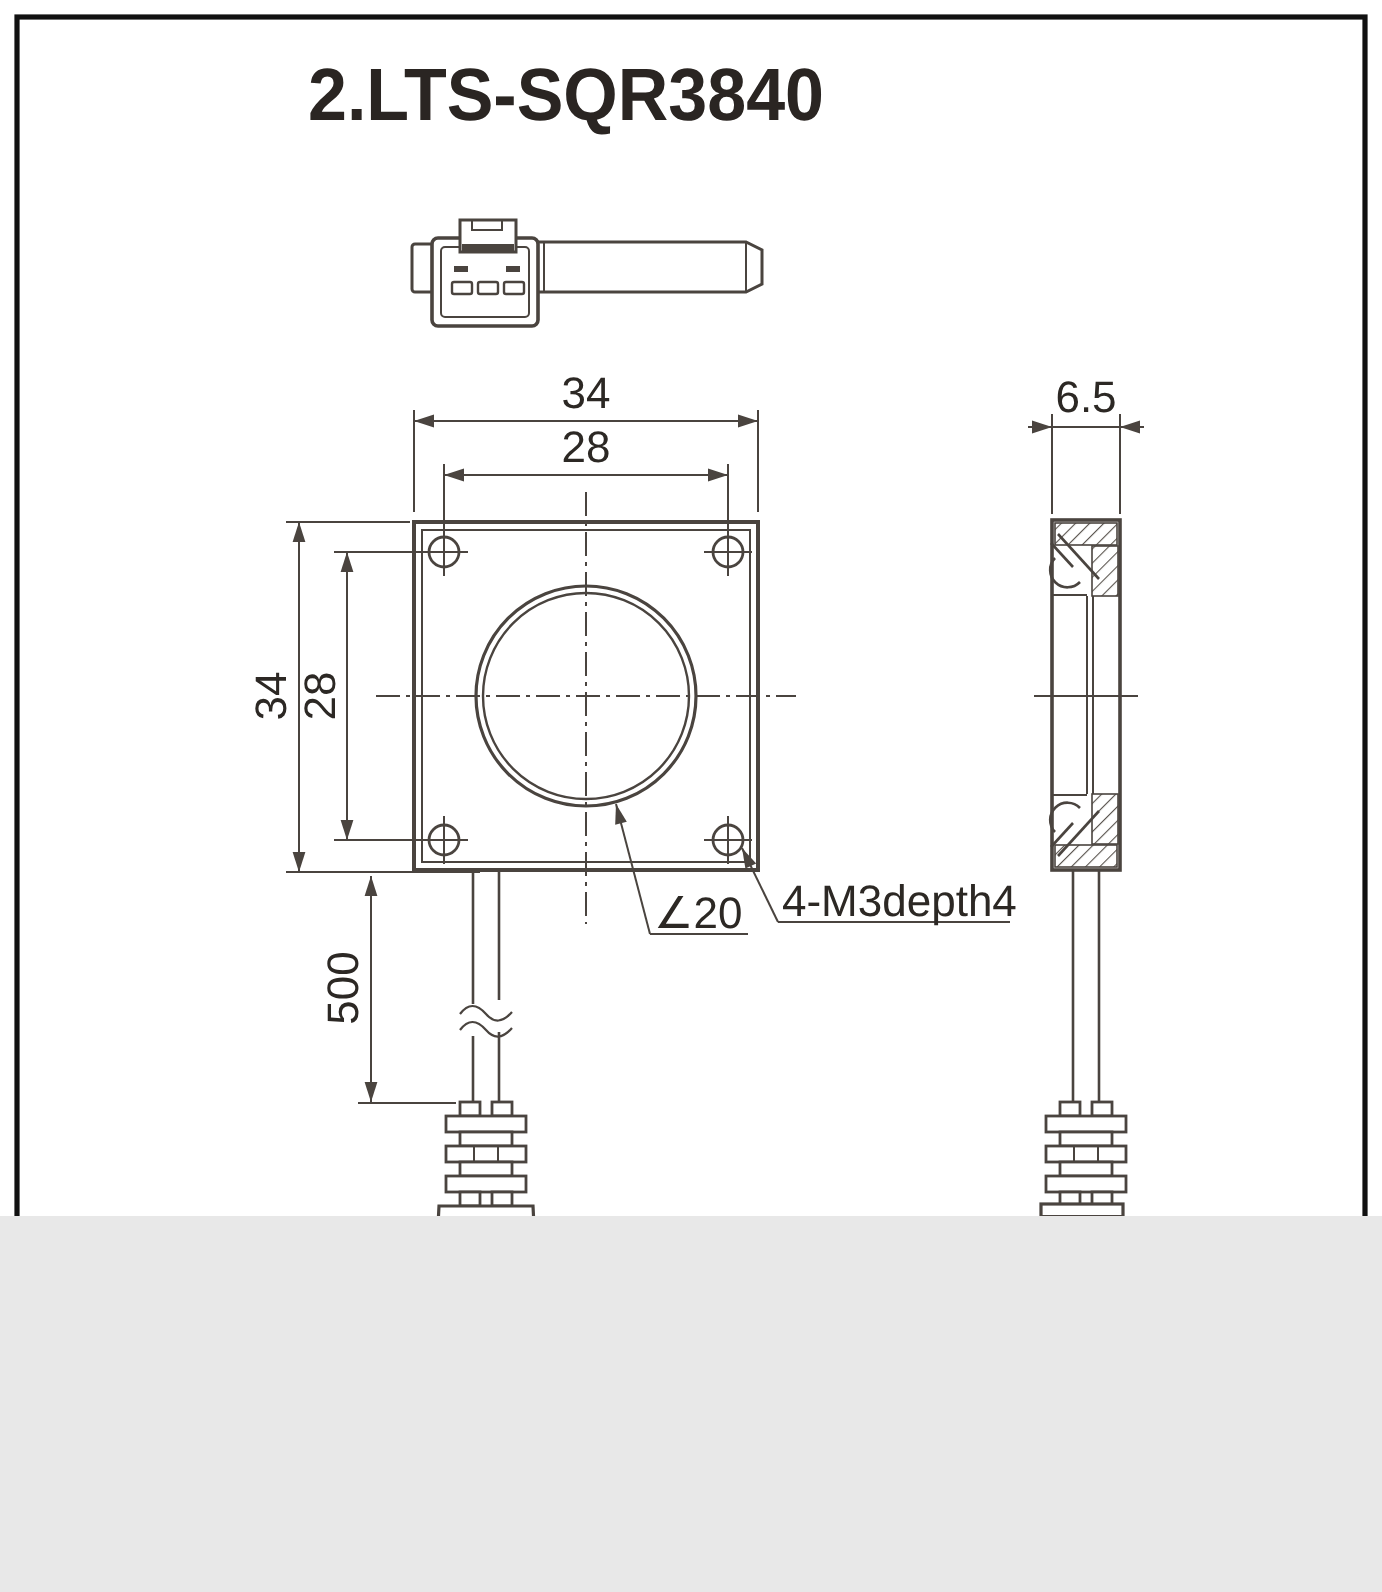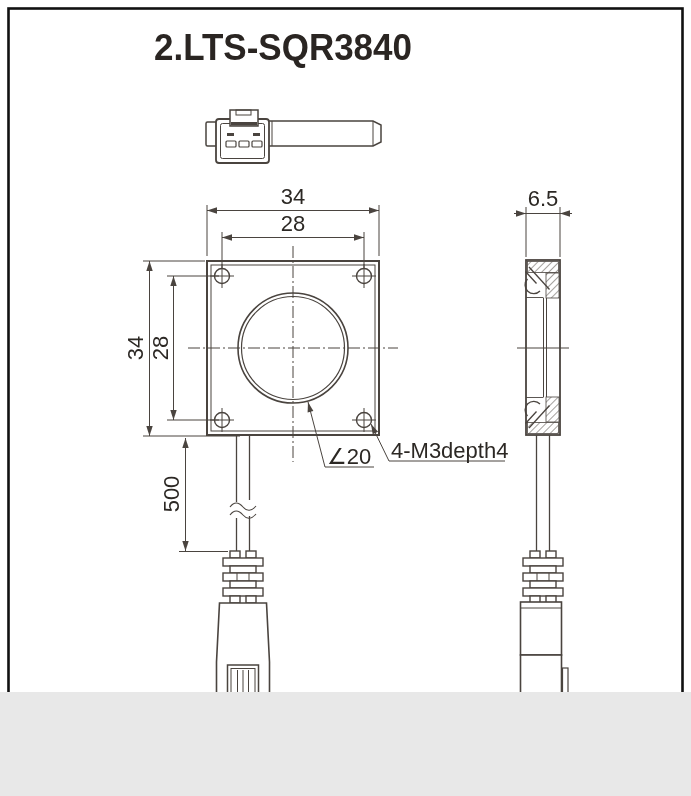--- a/index.html
+++ b/index.html
@@ -1,18 +1,18 @@
 <!DOCTYPE html>
 <html><head>
 <meta charset="utf-8">
 <style>
   html,body{margin:0;padding:0;background:#e8e8e8;}
   .sheet{
     position:relative;
-    width:691px;height:692px;
+    width:691px;height:608px;
     background:#ffffff;
     margin:0 auto;
     font-family:"Liberation Sans","DejaVu Sans",sans-serif;
   }
   svg{display:block;}
   .ln{stroke:#4a443f;fill:none;}
   .fillc{fill:#4a443f;stroke:none;}
   .white{fill:#ffffff;}
   text{
     font-family:"Liberation Sans","DejaVu Sans",sans-serif;

